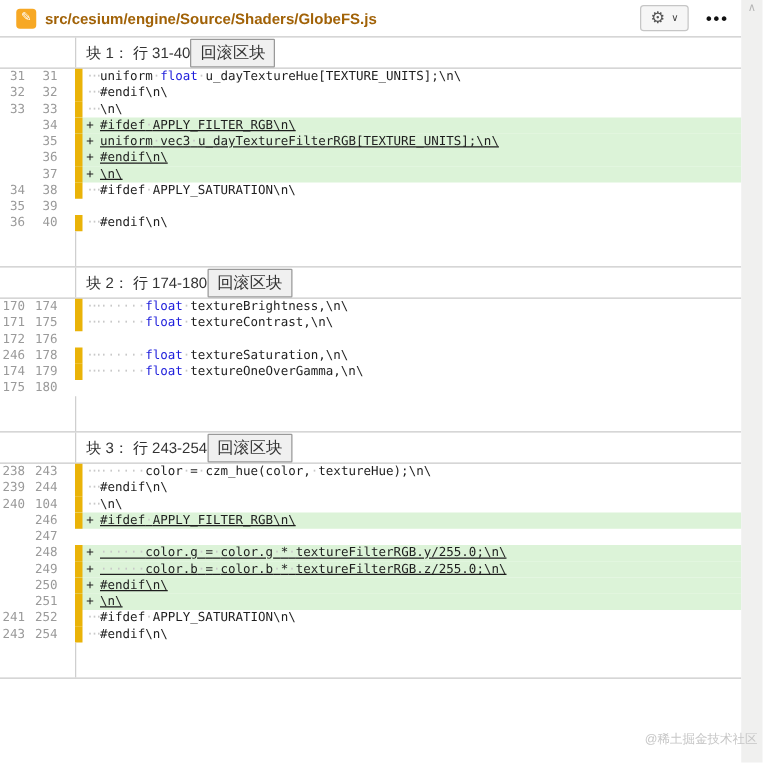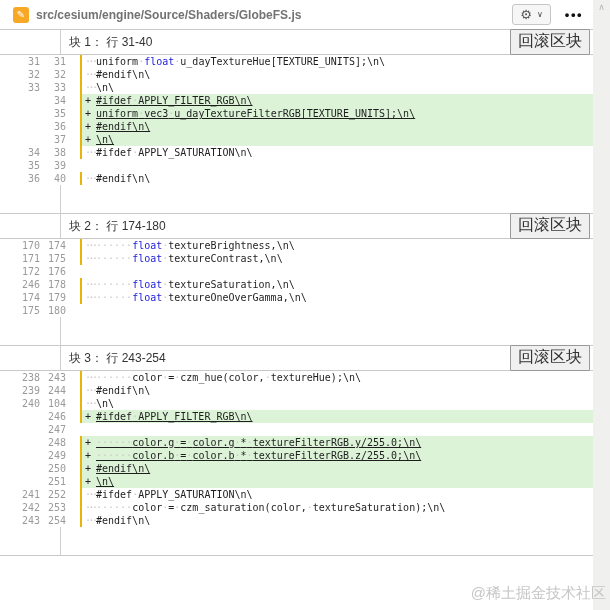--- a/index.html
+++ b/index.html
@@ -8,62 +8,62 @@
     font-family:"Liberation Sans","DejaVu Sans",sans-serif;
     -webkit-font-smoothing:antialiased;
   }
   .app{position:absolute;inset:0;}
   .content{width:593px;}
 
   
   .file-header{height:29px;display:flex;align-items:center;padding-left:13px;background:#fff;}
   .file-icon{width:16px;height:16px;border-radius:3px;background:#f7a824;color:#fff;
     font-size:10px;line-height:16px;text-align:center;flex:0 0 auto;}
-  .file-path{margin-left:7px;font-size:12px;font-weight:bold;color:#737373;flex:1 1 auto;
+  .file-path{margin-left:7px;font-size:12px;font-weight:bold;color:#a16207;flex:1 1 auto;
     white-space:nowrap;overflow:hidden;}
   .header-actions{display:flex;align-items:center;margin-right:6px;}
   .gear-btn{display:flex;align-items:center;gap:5px;height:21px;padding:0 7px;
     background:#f6f6f6;border:1px solid #c6c6c6;border-radius:3px;cursor:pointer;}
   .gear-glyph{font-size:13px;color:#555;line-height:1;font-family:"DejaVu Sans",sans-serif;}
   .chev{font-size:8px;color:#444;line-height:1;}
   .more-btn{border:none;background:transparent;font-size:13px;font-weight:bold;color:#111;
     letter-spacing:1.5px;margin-left:10px;cursor:pointer;padding:2px 4px;}
 
   
   .diff-area{width:593px;}
   .block-header{display:flex;height:24px;border-top:1px solid #c9c9c9;border-bottom:1px solid #c9c9c9;background:#fff;}
   .bh-gutter{width:60px;flex:0 0 auto;}
   .bh-main{flex:1 1 auto;border-left:1px solid #cfcfcf;display:flex;align-items:center;
-    justify-content:space-between;padding:0 3px 0 8px;}
+    justify-content:flex-start;padding:0 3px 0 8px;}
   .bh-title{font-size:12px;color:#333;}
-  .rollback-btn{font-size:16px;color:#333;background:#f0f0f0;border:1px solid #999;
+  .rollback-btn{font-size:13px;color:#333;background:#f0f0f0;border:1px solid #999;
     padding:1px 7px 2px;cursor:pointer;border-radius:1px;}
 
   .row{display:flex;height:13px;line-height:13px;
-    font-family:"DejaVu Sans Mono","Liberation Mono",monospace;font-size:10px;padding-left:20px;}
+    font-family:"DejaVu Sans Mono","Liberation Mono",monospace;font-size:10px;}
   .ln{flex:0 0 auto;text-align:right;color:#9a9a9a;box-sizing:border-box;}
   .ln-old{width:20px;}
   .ln-new{width:26px;}
   .ln-pad{width:14px;flex:0 0 auto;}
-  .code{flex:1 1 auto;border-left:2px solid #eab308;padding-left:3px;white-space:pre;
+  .code{flex:1 1 auto;border-left:6px solid #eab308;padding-left:3px;white-space:pre;
     color:#1e1e1e;overflow:hidden;}
   .row.add .code{background:#dcf3d8;text-decoration:underline;}
   .mk{display:inline-block;width:11px;}
   .mk-ctx{color:#c8c8c8;letter-spacing:-2.5px;}
   .mk-add{color:#222;}
   .ws{color:#c8c8c8;}
   .k{color:#1c1cdb;}
 
   .gap-row{display:flex;height:28px;}
   .gap-gutter{width:60px;flex:0 0 auto;}
   .gap-main{flex:1 1 auto;border-left:1px solid #cfcfcf;}
   .diff-bottom{border-bottom:1px solid #c9c9c9;}
 
   
-  .watermark{position:absolute;right:4px;top:584px;font-size:15px;color:#c6c6c6;z-index:5;}
+  .watermark{position:absolute;right:4px;top:584px;font-size:10px;color:#c6c6c6;z-index:5;}
 
   
   .scrollbar-track{position:absolute;top:0;right:0;width:17px;height:610px;background:#f0f0ef;z-index:2;}
   .scroll-up{display:block;text-align:center;color:#b5b5b5;font-size:9px;margin-top:2px;
     font-family:"DejaVu Sans",sans-serif;}
 </style>
 </head>
 <body>
 
 <div class="app">
@@ -257,26 +257,20 @@
           <span class="ln-pad"></span>
           <span class="code"><span class="mk mk-add">+</span><span>\n\</span></span>
         </div>
         <div class="row ctx">
           <span class="ln ln-old">241</span>
           <span class="ln ln-new">252</span>
           <span class="ln-pad"></span>
           <span class="code"><span class="mk mk-ctx">···</span><span>#ifdef</span><span class="ws">·</span><span>APPLY_SATURATION\n\</span></span>
         </div>
         <div class="row ctx">
-          <span class="ln ln-old">242</span>
-          <span class="ln ln-new">253</span>
-          <span class="ln-pad"></span>
-          <span class="code"><span class="mk mk-ctx">···</span><span class="ws">······</span><span>color</span><span class="ws">·</span><span>=</span><span class="ws">·</span><span>czm_saturation(color,</span><span class="ws">·</span><span>textureSaturation);\n\</span></span>
-        </div>
-        <div class="row ctx">
           <span class="ln ln-old">243</span>
           <span class="ln ln-new">254</span>
           <span class="ln-pad"></span>
           <span class="code"><span class="mk mk-ctx">···</span><span>#endif\n\</span></span>
         </div>
         <div class="gap-row">
           <span class="gap-gutter"></span>
           <span class="gap-main"></span>
         </div>
       </div>

